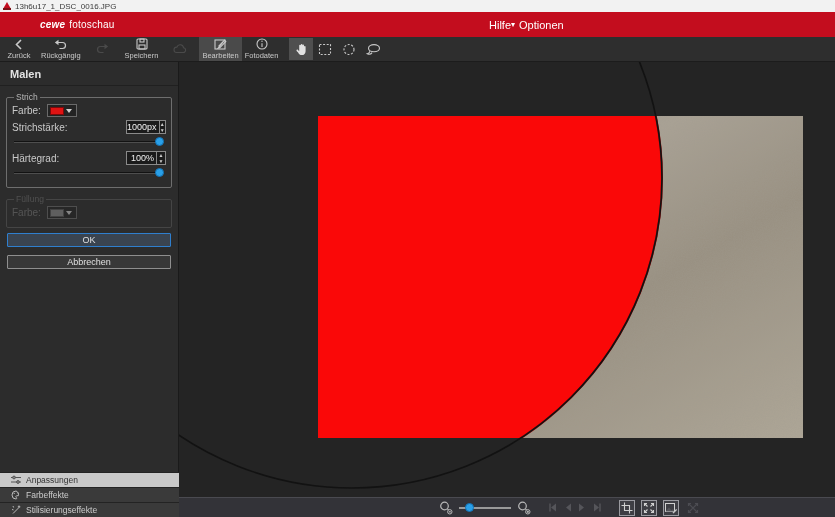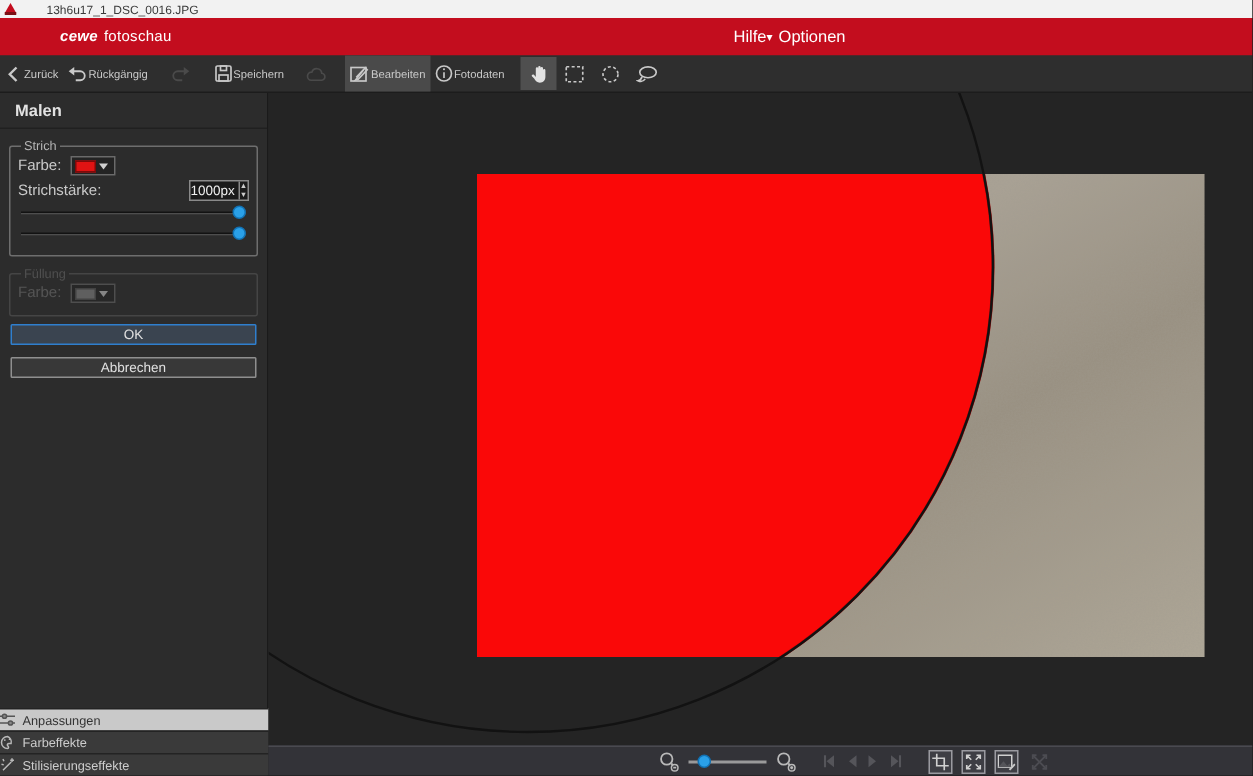--- a/index.html
+++ b/index.html
@@ -3,36 +3,36 @@
 <meta charset="utf-8">
 <style>
   * { margin:0; padding:0; box-sizing:border-box; }
   html,body { width:835px; height:517px; overflow:hidden; background:#1d1d1d;
               font-family:"Liberation Sans", sans-serif; }
   .window { position:relative; width:835px; height:517px; background:#2c2c2c; }
 
   
   .titlebar { position:absolute; left:0; top:0; width:835px; height:12px;
     background:#f2f2f2; display:flex; align-items:center; padding-left:3px; gap:4px; }
-  .titlebar .ttext { font-size:8px; color:#3a3a3a;margin-left:16px; }
+  .titlebar .ttext { font-size:8px; color:#3a3a3a; }
   .app-ico { width:8px; height:8px; }
 
   
   .menubar { position:absolute; left:0; top:12px; width:835px; height:25px;
     background:#c30d1e; display:flex; align-items:center; color:#fff; }
   .brand { margin-left:40px; font-size:10px; letter-spacing:.2px; }
   .brand b { font-style:italic; font-weight:bold; margin-right:4px; }
   .menu-right { position:absolute; left:485px; display:flex; align-items:center; gap:0; font-size:11px; }
   .menu-item { padding:2px 4px; cursor:default; }
   .chev { font-size:8px; margin-left:-4px; }
 
   
   .toolbar { position:absolute; left:0; top:37px; width:835px; height:25px;
     background:#2e2e2e; display:flex; align-items:stretch; border-bottom:1px solid #1c1c1c; }
-  .tbtn { display:flex; flex-direction:row; align-items:center; justify-content:center;
+  .tbtn { display:flex; flex-direction:column; align-items:center; justify-content:center;
     gap:1px; min-width:38px; padding:0 3px; color:#c9c9c9; font-size:7.5px; }
   .tbtn svg { stroke:#c9c9c9; }
   .tbtn.active { background:#4a4a4a; }
   .tbtn.disabled { color:#3f3f3f; }
   .tbtn.disabled svg { stroke:#4a4a4a; }
   .tool { min-width:24px; margin:1px 0; display:flex; align-items:center; justify-content:center; padding:0 5px; }
   .tool svg { stroke:#c9c9c9; }
   .tool.active { background:#4f4f4f; }
   .tgap { width:8px; }
 
@@ -62,21 +62,21 @@
     background:#2aa0e8; border:1px solid #1272b4; }
   .fill-fieldset { border-color:#454545; }
   .dim { opacity:.25; }
   .btnrow { display:flex; justify-content:flex-end; gap:8px; padding:5px 7px 0;flex-direction:column; }
   .pbtn { height:14px; min-width:49px; font-size:9px; color:#e0e0e0; background:#383838;
     border:1px solid #8f8f8f; border-radius:1px; display:flex; align-items:center; justify-content:center; }
   .pbtn.primary { border:1px solid #2f7fce; background:#3a4450; }
 
   
   .accordion { position:absolute; left:0; bottom:0; width:179px; }
-  .acc-item { height:15px; display:flex; align-items:center; gap:5px; padding-left:0;
+  .acc-item { height:15px; display:flex; align-items:center; gap:5px; padding-left:11px;
     background:#3a3a3a; border-top:1px solid #232323; font-size:8.5px; color:#cdcdcd; }
   .acc-item svg { stroke:#b9b9b9; }
   .acc-item.selected { background:#c9c9c9; color:#333; }
   .acc-item.selected svg { stroke:#555; }
 
   
   .canvas { position:absolute; left:179px; top:62px; width:656px; height:435px;
     background:#242424; overflow:hidden; }
   .photo { position:absolute; left:139px; top:54px; width:485px; height:322px;
     background:linear-gradient(150deg,#a39b8e 0%, #aaa295 35%, #988f80 60%, #b0a898 100%);
@@ -219,20 +219,31 @@
           <span class="arrows">
               <span>▲</span>
               <span>▼</span>
             </span>
         </span>
       </div>
       <div class="slider">
         <div class="track"></div>
         <div class="knob" style="right:0"></div>
       </div>
+      <div class="row">
+        <span class="lbl">Härtegrad:</span>
+        <span class="sp"></span>
+        <span class="spin">
+          <span class="val">100%</span>
+          <span class="arrows">
+              <span>▲</span>
+              <span>▼</span>
+            </span>
+        </span>
+      </div>
       <div class="slider">
         <div class="track"></div>
         <div class="knob" style="right:0"></div>
       </div>
     </fieldset>
 
     <fieldset class="fill-fieldset">
       <legend class="dim">Füllung</legend>
       <div class="row" style="margin-top:0">
         <span class="lbl dim">Farbe:</span>

